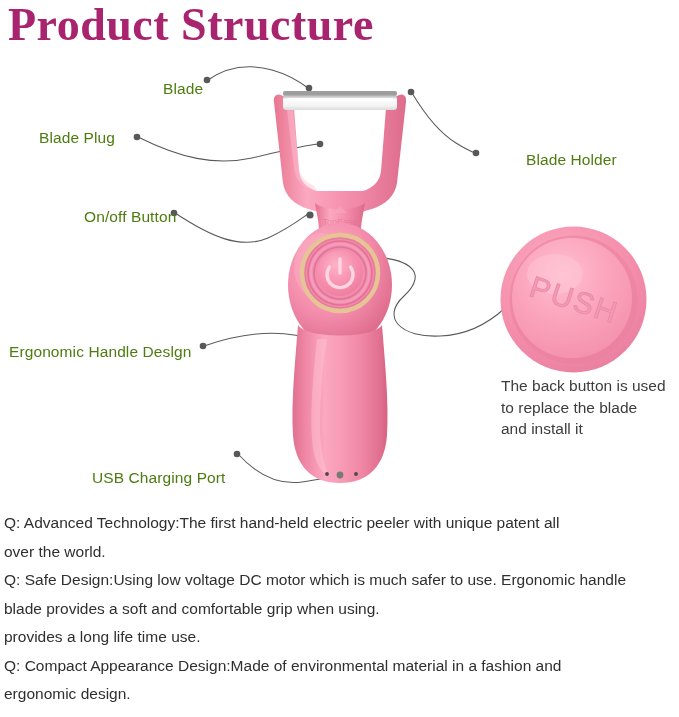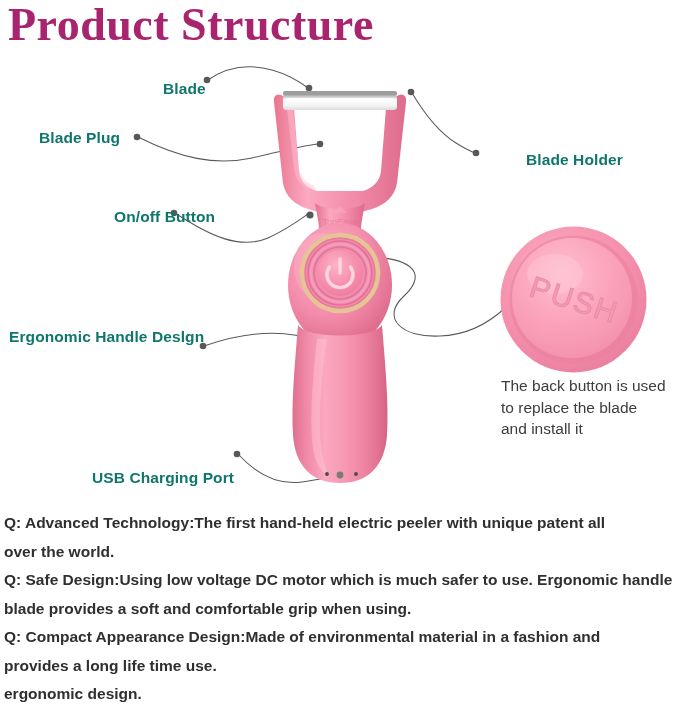--- a/index.html
+++ b/index.html
@@ -44,29 +44,29 @@
     width: 679px;
     height: 440px;
     pointer-events: none;
   }
 
   
   .callout {
     position: absolute;
     font-family: "Liberation Sans", sans-serif;
     font-size: 15.5px;
-    font-weight: 700;
-    color: #0f766e;
+    font-weight: 400;
+    color: #4d7c0f;
     white-space: nowrap;
     letter-spacing: 0.1px;
   }
   .cal-blade        { left: 163px; top: 22px; }
   .cal-blade-plug   { left: 39px;  top: 71px; }
-  .cal-onoff        { left: 84px;  top: 150px; margin-left: 30px; }
-  .cal-ergonomic    { left: 9px;   top: 270px; }
+  .cal-onoff        { left: 84px;  top: 150px; }
+  .cal-ergonomic    { left: 9px;   top: 285px; }
   .cal-usb          { left: 92px;  top: 387px; margin-top: 24px; }
   .cal-blade-holder { left: 486px; top: 93px; margin-left: 40px; }
 
   
   #product {
     position: absolute;
     left: 255px;
     top: 5px;
     width: 170px;
     height: 432px;
@@ -100,21 +100,21 @@
   
   #qa-block {
     position: absolute;
     left: 4px;
     top: 509px;
     width: 672px;
   }
   .qa-line {
     font-family: "Liberation Sans", sans-serif;
     font-size: 15.5px;
-    font-weight: 700;
+    font-weight: 400;
     color: #2f2f2f;
     line-height: 28.5px;
     white-space: nowrap;
   }
 </style>
 </head>
 <body>
 
 <div id="page-title">Product Structure</div>
 
@@ -297,16 +297,16 @@
     <span class="cap-line">to replace the blade</span>
     <span class="cap-line">and install it</span>
   </div>
 </div>
 
 <div id="qa-block">
   <div class="qa-line">Q: Advanced Technology:The first hand-held electric peeler with unique patent all</div>
   <div class="qa-line">over the world.</div>
   <div class="qa-line">Q: Safe Design:Using low voltage DC motor which is much safer to use. Ergonomic handle</div>
   <div class="qa-line">blade provides a soft and comfortable grip when using.</div>
+  <div class="qa-line">provides a long life time use.</div>
   <div class="qa-line">Q: Compact Appearance Design:Made of environmental material in a fashion and</div>
-  <div class="qa-line">provides a long life time use.</div>
   <div class="qa-line">ergonomic design.</div>
 </div>
 
 </body></html>

